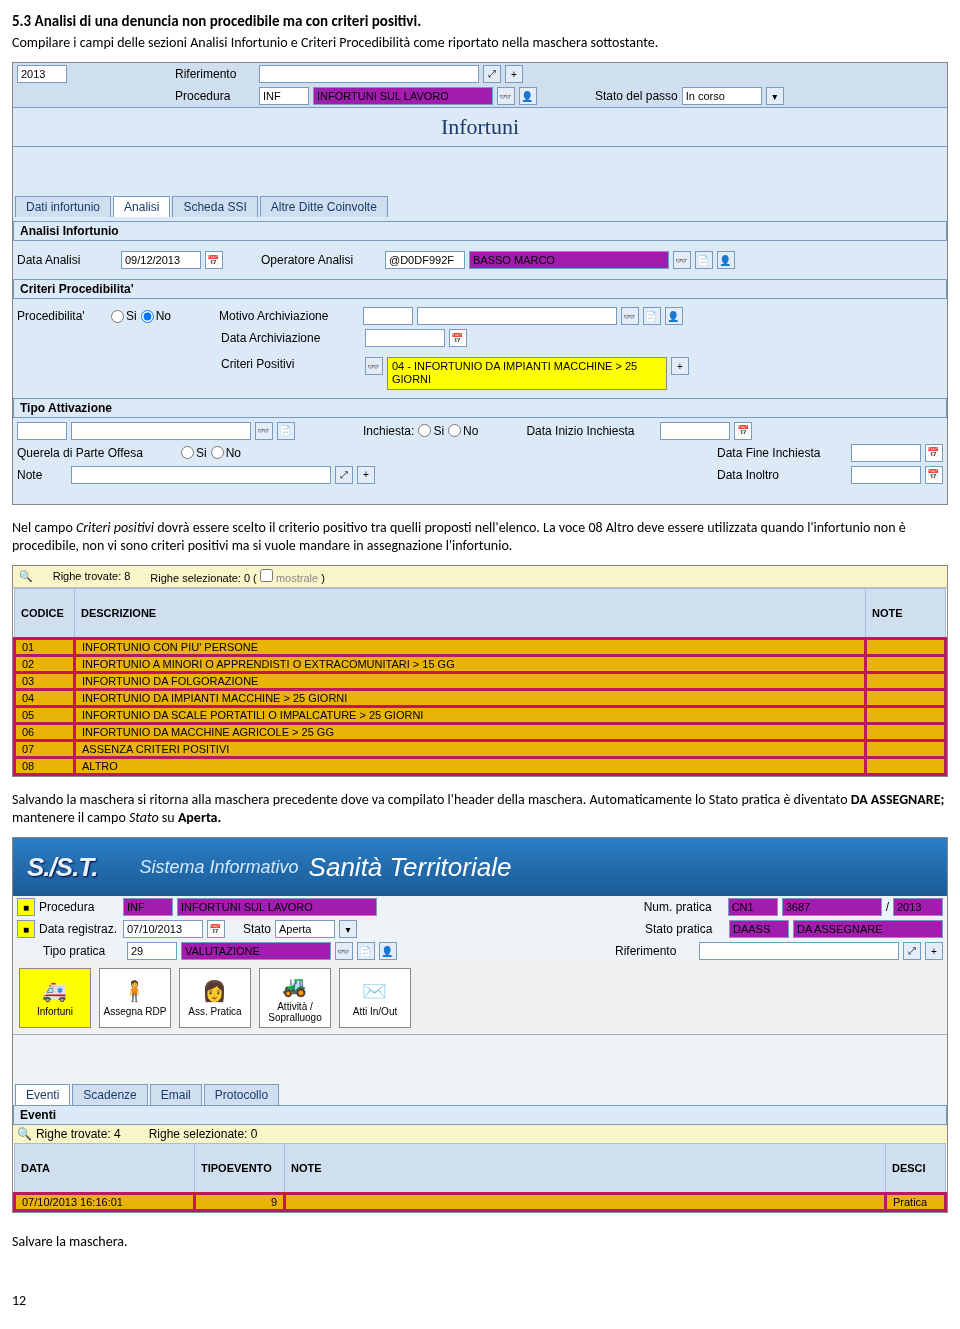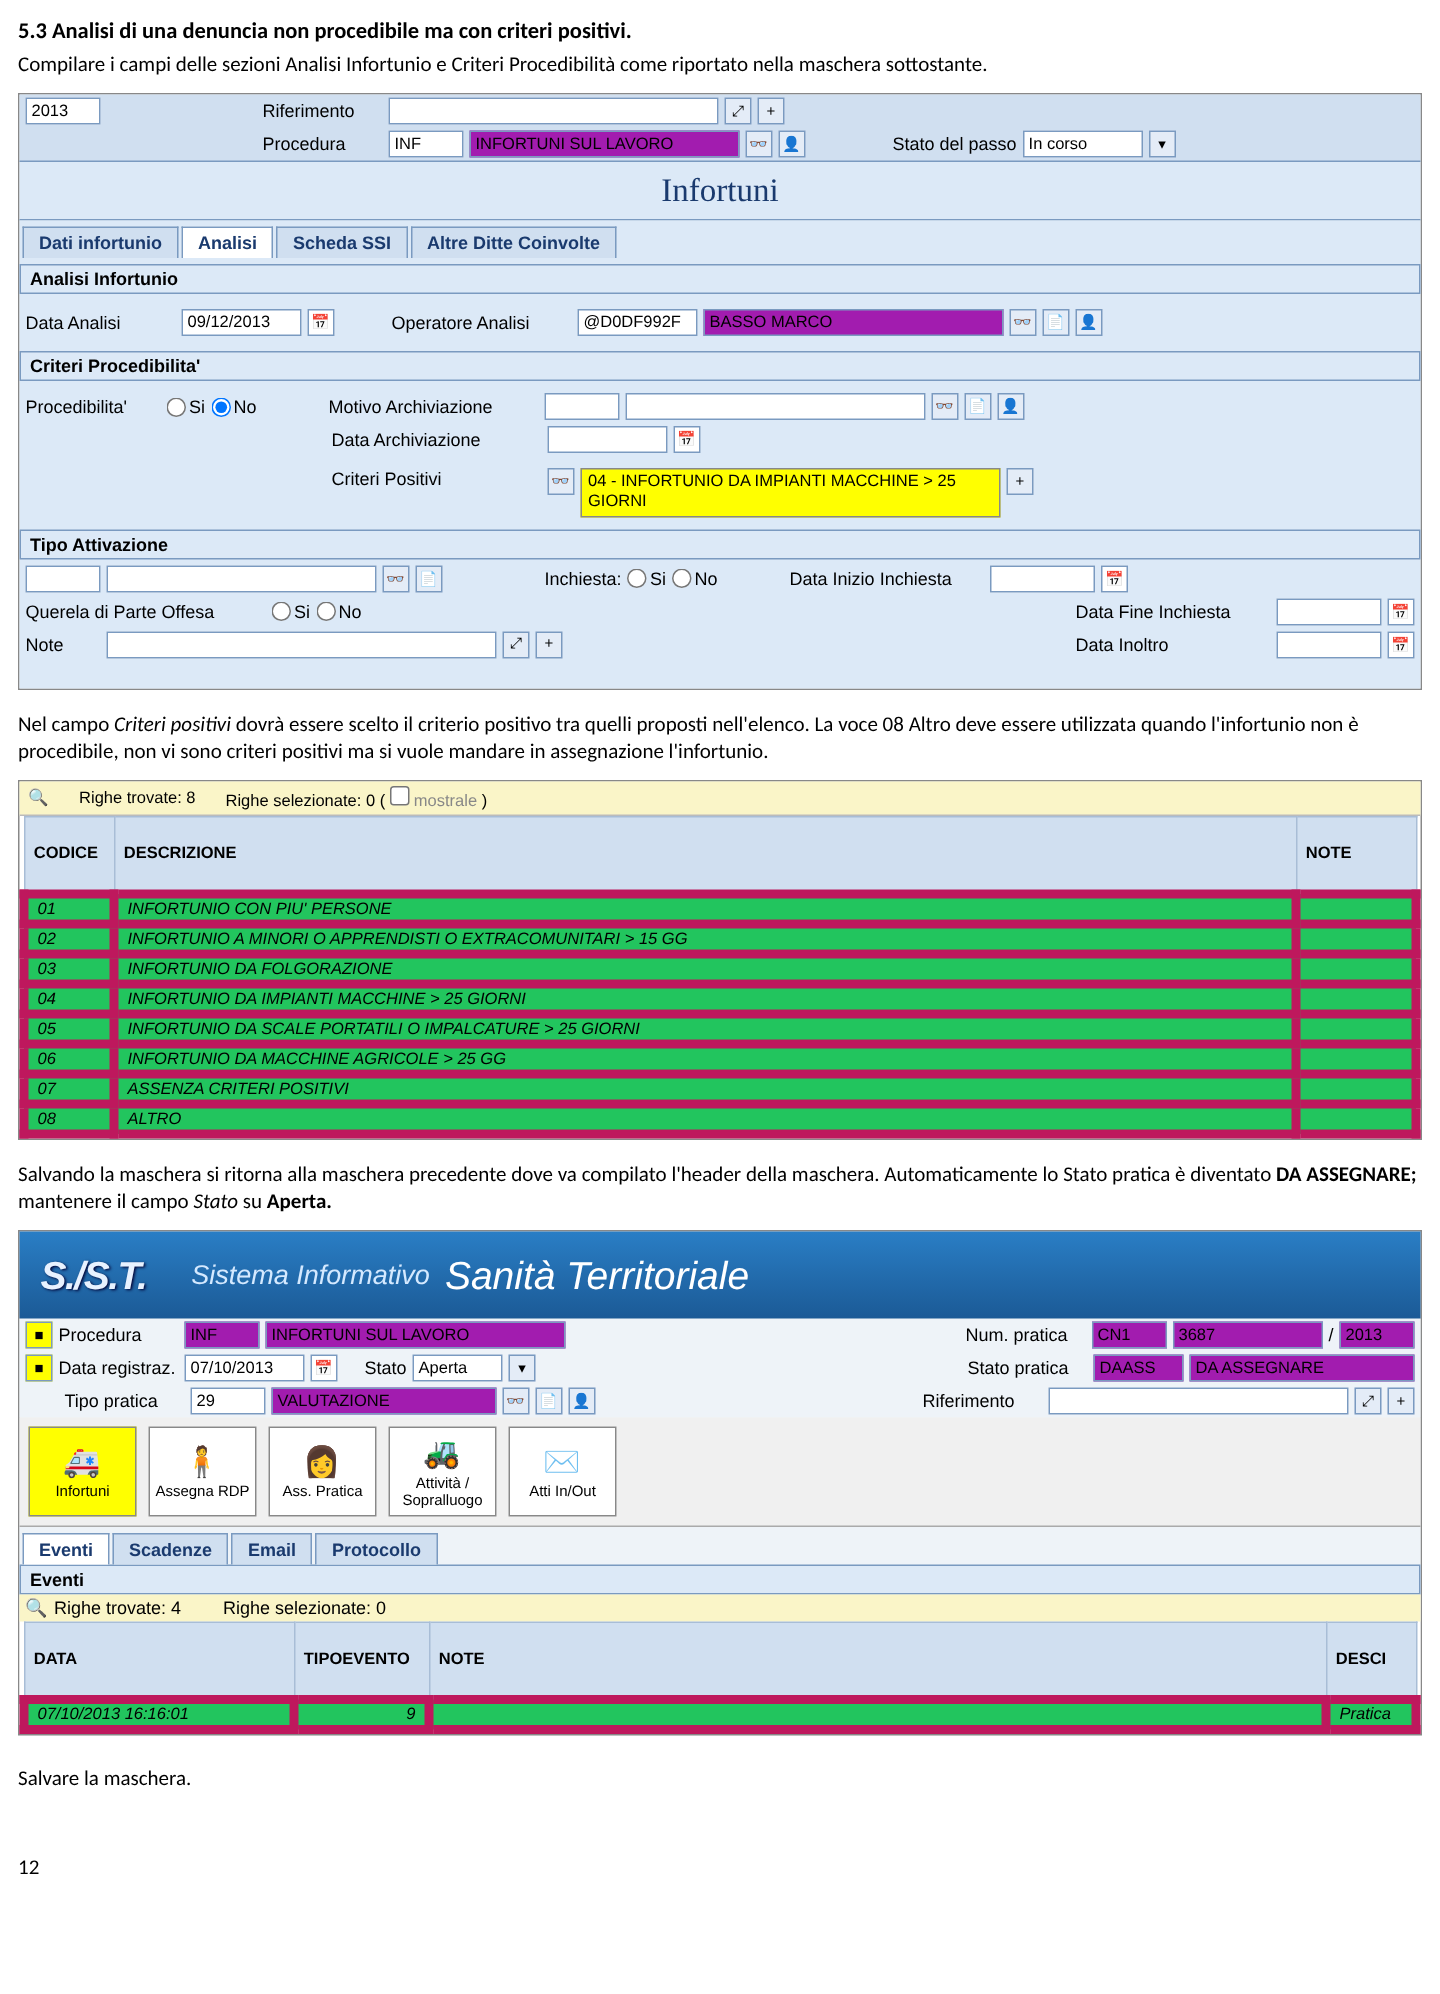--- a/index.html
+++ b/index.html
@@ -11,37 +11,37 @@
 
 .app-panel { border: 1px solid #888; background: #f5f5f5; margin-bottom: 14px; font-family: Tahoma, Arial, sans-serif; font-size: 12px; }
 .row { display: flex; align-items: center; padding: 2px 4px; gap: 4px; }
 .lbl { font-size: 12px; color: #000; white-space: nowrap; }
 .inp { border: 1px solid #7a9ac0; background: #fff; height: 18px; font-size: 11px; padding: 0 3px; display: inline-flex; align-items: center; }
 .inp-ro { background: #a21caf; }
 .iconbtn { width: 18px; height: 18px; border: 1px solid #7a9ac0; background: #e4ecf7; display: inline-flex; align-items: center; justify-content: center; font-size: 10px; cursor: pointer; }
 .section-title { background: #dce9f7; border: 1px solid #7a9ac0; font-weight: bold; padding: 2px 6px; font-size: 12px; margin: 2px 0; }
 .big-title { text-align: center; font-family: Georgia, serif; font-size: 22px; color: #1a3a6e; padding: 6px 0; background: #dce9f7; border-bottom: 1px solid #7a9ac0; }
 .tabs { display: flex; gap: 2px; padding: 4px 2px 0; background: #dce9f7; }
-.tab { border: 1px solid #7a9ac0; border-bottom: none; padding: 3px 10px; background: #d0dff0; font-weight: bold; font-size: 12px; color: #1a3a6e; cursor: pointer; }
+.tab { border: 1px solid #7a9ac0; border-bottom: none; padding: 3px 10px; background: #d0dff0; font-weight: normal; font-size: 12px; color: #1a3a6e; cursor: pointer; margin-top: 45px; }
 .tab.active { background: #fff; }
 .hl { background: #ffff00; border: 1px solid #888; padding: 2px 4px; font-size: 11px; }
 .radio { display: inline-flex; align-items: center; gap: 2px; font-size: 12px; }
 .radio input { margin: 0; }
 .form-area { background: #dce9f7; padding: 2px 0 18px; }
 .top-bar { background: #d0dff0; border-bottom: 1px solid #7a9ac0; }
 
 .table-panel { border: 1px solid #888; background: #fff; font-family: Tahoma, Arial, sans-serif; font-size: 11px; margin-bottom: 14px; }
 .table-head { background: #faf5c8; border-bottom: 1px solid #bbb; padding: 3px 6px; display: flex; gap: 20px; align-items: center; }
 .table-grid th { background: #d0dff0; text-align: left; padding: 18px 6px; border: 1px solid #a8bdd6; font-size: 11px; cursor: pointer; }
-.table-grid td { background: #22c55e; padding: 1px 6px; border: 6px solid #be185d; font-size: 11px; font-style: italic; }
+.table-grid td { background: #eab308; padding: 1px 6px; border: 3px solid #be185d; font-size: 11px; }
 .table-grid { width: 100%; border-collapse: collapse; }
 
 .sist-header { height: 58px; background: linear-gradient(#2a7ec5,#1b5a96); color: #fff; display: flex; align-items: center; padding: 0 14px; font-style: italic; position: relative; }
 .sist-logo { font-size: 26px; font-weight: bold; color: #e8f2ff; text-shadow: 1px 1px 2px #003; font-style: italic; letter-spacing: -1px; }
-.sist-sub { font-size: 18px; margin-left: 30px; color: #d4e9ff; }
+.sist-sub { font-size: 18px; margin-left: 42px; color: #d4e9ff; }
 .sist-main { font-size: 26px; margin-left: 10px; color: #fff; font-weight: normal; }
 
 .toolbar { display: flex; gap: 8px; padding: 6px; background: #f0f0f0; border-bottom: 1px solid #aaa; }
 .tbtn { width: 72px; height: 60px; border: 1px solid #888; background: #fff; display: flex; flex-direction: column; align-items: center; justify-content: center; font-size: 10px; text-align: center; cursor: pointer; gap: 3px; }
 .tbtn.sel { background: #ffff00; }
 .tbtn .ico { width: 28px; height: 24px; display: flex; align-items: center; justify-content: center; font-size: 20px; }
 .eventi-box { background:#fff; }
 .cal-icon { width:18px; height:18px; border:1px solid #7a9ac0; background:#fff; display:inline-flex; align-items:center; justify-content:center; font-size:10px; }
 </style>
 </head>

